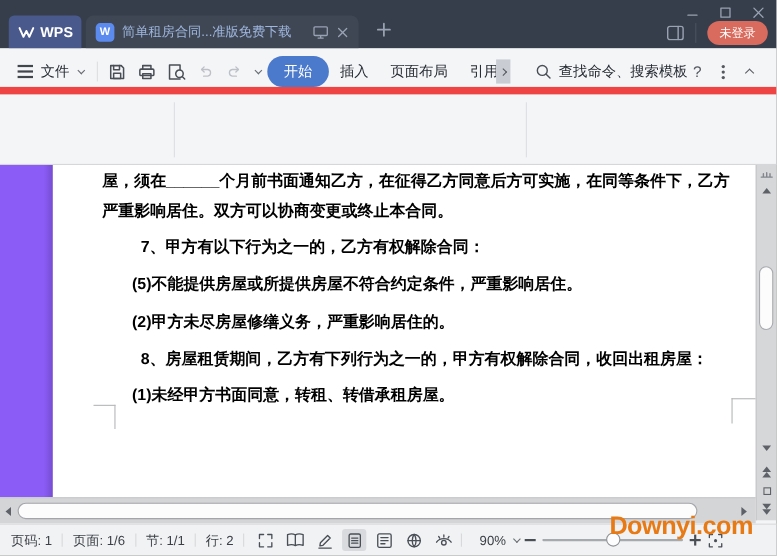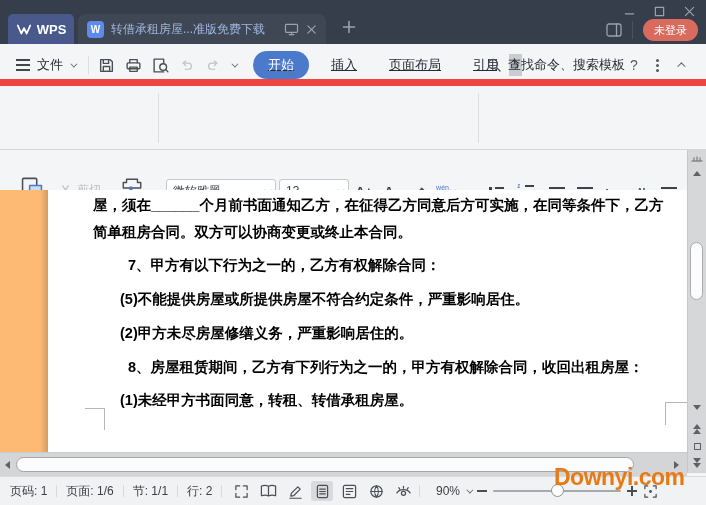--- a/index.html
+++ b/index.html
@@ -93,21 +93,21 @@
   .sortico{display:flex;align-items:center;gap:1px;}
   .sortico .az{display:flex;flex-direction:column;font-size:7px;font-weight:bold;line-height:7px;color:#3E434B;}
   .sortico .dar{width:1.5px;height:12px;background:#4B79CB;position:relative;}
   .sortico .dar:after{content:"";position:absolute;bottom:-1px;left:-2.2px;border-left:3px solid transparent;
                       border-right:3px solid transparent;border-top:4px solid #4B79CB;}
   .abox{width:22px;height:22px;border-radius:3px;background:#DFE1E4;display:flex;align-items:center;
         justify-content:center;font-size:11px;}
   .expand{position:absolute;right:1px;top:112px;width:10px;height:26px;display:flex;align-items:center;justify-content:center;}
 
   
-  .docarea{position:absolute;left:0;top:150px;width:656px;height:302px;background:#fdba74;margin-top:40px;}
+  .docarea{position:absolute;left:0;top:150px;width:656px;height:302px;background:#8b5cf6;}
   .page{position:absolute;left:48px;top:0;width:639px;height:302px;background:#fff;}
   .page-shadow{position:absolute;left:40px;top:0;width:8px;height:302px;
                background:linear-gradient(to right,rgba(0,0,0,0),rgba(0,0,0,0.16));}
   .doc-line{position:absolute;font-size:14.5px;font-weight:600;color:#000;white-space:nowrap;line-height:20px;}
   .l1{left:45px;top:5px;}  .l2{left:45px;top:32px;}
   .l3{left:80px;top:65px;} .l4{left:72px;top:99px;}
   .l5{left:72px;top:133px;}.l6{left:80px;top:167px;}
   .l7{left:72px;top:200px;}
   .cmark-l{position:absolute;left:37px;top:218px;width:20px;height:22px;
            border-top:1px solid #B5B6B8;border-right:1px solid #B5B6B8;}
@@ -154,21 +154,21 @@
 
   <div class="titlebar">
     <div class="wps-tab">
       <svg class="wt" width="16" height="13" viewBox="0 0 18 14" style="stroke-width:2">
         <path d="M2 2.5 L6 11.5 L9 5.5 L12 11.5 L16 2.5"></path>
         </svg>
       <span>WPS</span>
     </div>
     <div class="doc-tab">
       <span class="doc-ico">W</span>
-      <span class="doc-title">转借承租房屋...准版免费下载</span>
+      <span class="doc-title">简单租房合同...准版免费下载</span>
       <svg class="lt" width="15" height="13" viewBox="0 0 16 14">
         <rect x="1.5" y="1.5" width="13" height="8.5" rx="1"></rect>
           <path d="M5.5 12.5 h5 M8 10.3 v2"></path>
         </svg>
       <svg class="lt" width="11" height="11" viewBox="0 0 12 12">
         <path d="M2 2 L10 10 M10 2 L2 10"></path>
         </svg>
     </div>
     <div class="newtab">
       <svg class="lt" width="14" height="14" viewBox="0 0 14 14" style="stroke-width:1.6">
@@ -230,21 +230,21 @@
       <svg class="dis" width="16" height="15" viewBox="0 0 16 16">
         <path d="M4 5.5 H10 A3.3 3.3 0 0 1 10 12 H6"></path>
           <path d="M6.5 3 L4 5.5 L6.5 8"></path>
         </svg>
       <svg class="dis" width="16" height="15" viewBox="0 0 16 16" style="transform:scaleX(-1)">
         <path d="M4 5.5 H10 A3.3 3.3 0 0 1 10 12 H6"></path>
           <path d="M6.5 3 L4 5.5 L6.5 8"></path>
         </svg>
       <span class="dchev"></span>
     </div>
-    <div class="mb" style="left:253px;gap:12px;text-decoration:underline;">
+    <div class="mb" style="left:243px;gap:0;">
       <span class="rtab active">开始</span>
       <span class="rtab">插入</span>
       <span class="rtab">页面布局</span>
       <span class="rtab clip">引用</span>
       <span class="scrollbox">
           <span class="rchev"></span>
         </span>
     </div>
     <div class="mb" style="left:486px;gap:6px;justify-content:flex-end;">
       <svg width="16" height="16" viewBox="0 0 16 16">
@@ -509,21 +509,21 @@
     </div>
     <span class="expand">
         <span class="rchev"></span>
       </span>
   </div>
 
   <div class="docarea">
     <div class="page-shadow"></div>
     <div class="page">
       <div class="doc-line l1">屋，须在______个月前书面通知乙方，在征得乙方同意后方可实施，在同等条件下，乙方</div>
-      <div class="doc-line l2">简单租房合同。双方可以协商变更或终止本合同。</div>
+      <div class="doc-line l2">严重影响居住。双方可以协商变更或终止本合同。</div>
       <div class="doc-line l3">7、甲方有以下行为之一的，乙方有权解除合同：</div>
       <div class="doc-line l4">(5)不能提供房屋或所提供房屋不符合约定条件，严重影响居住。</div>
       <div class="doc-line l5">(2)甲方未尽房屋修缮义务，严重影响居住的。</div>
       <div class="doc-line l6">8、房屋租赁期间，乙方有下列行为之一的，甲方有权解除合同，收回出租房屋：</div>
       <div class="doc-line l7">(1)未经甲方书面同意，转租、转借承租房屋。</div>
       <div class="cmark-l"></div>
       <div class="cmark-r"></div>
     </div>
   </div>
 

